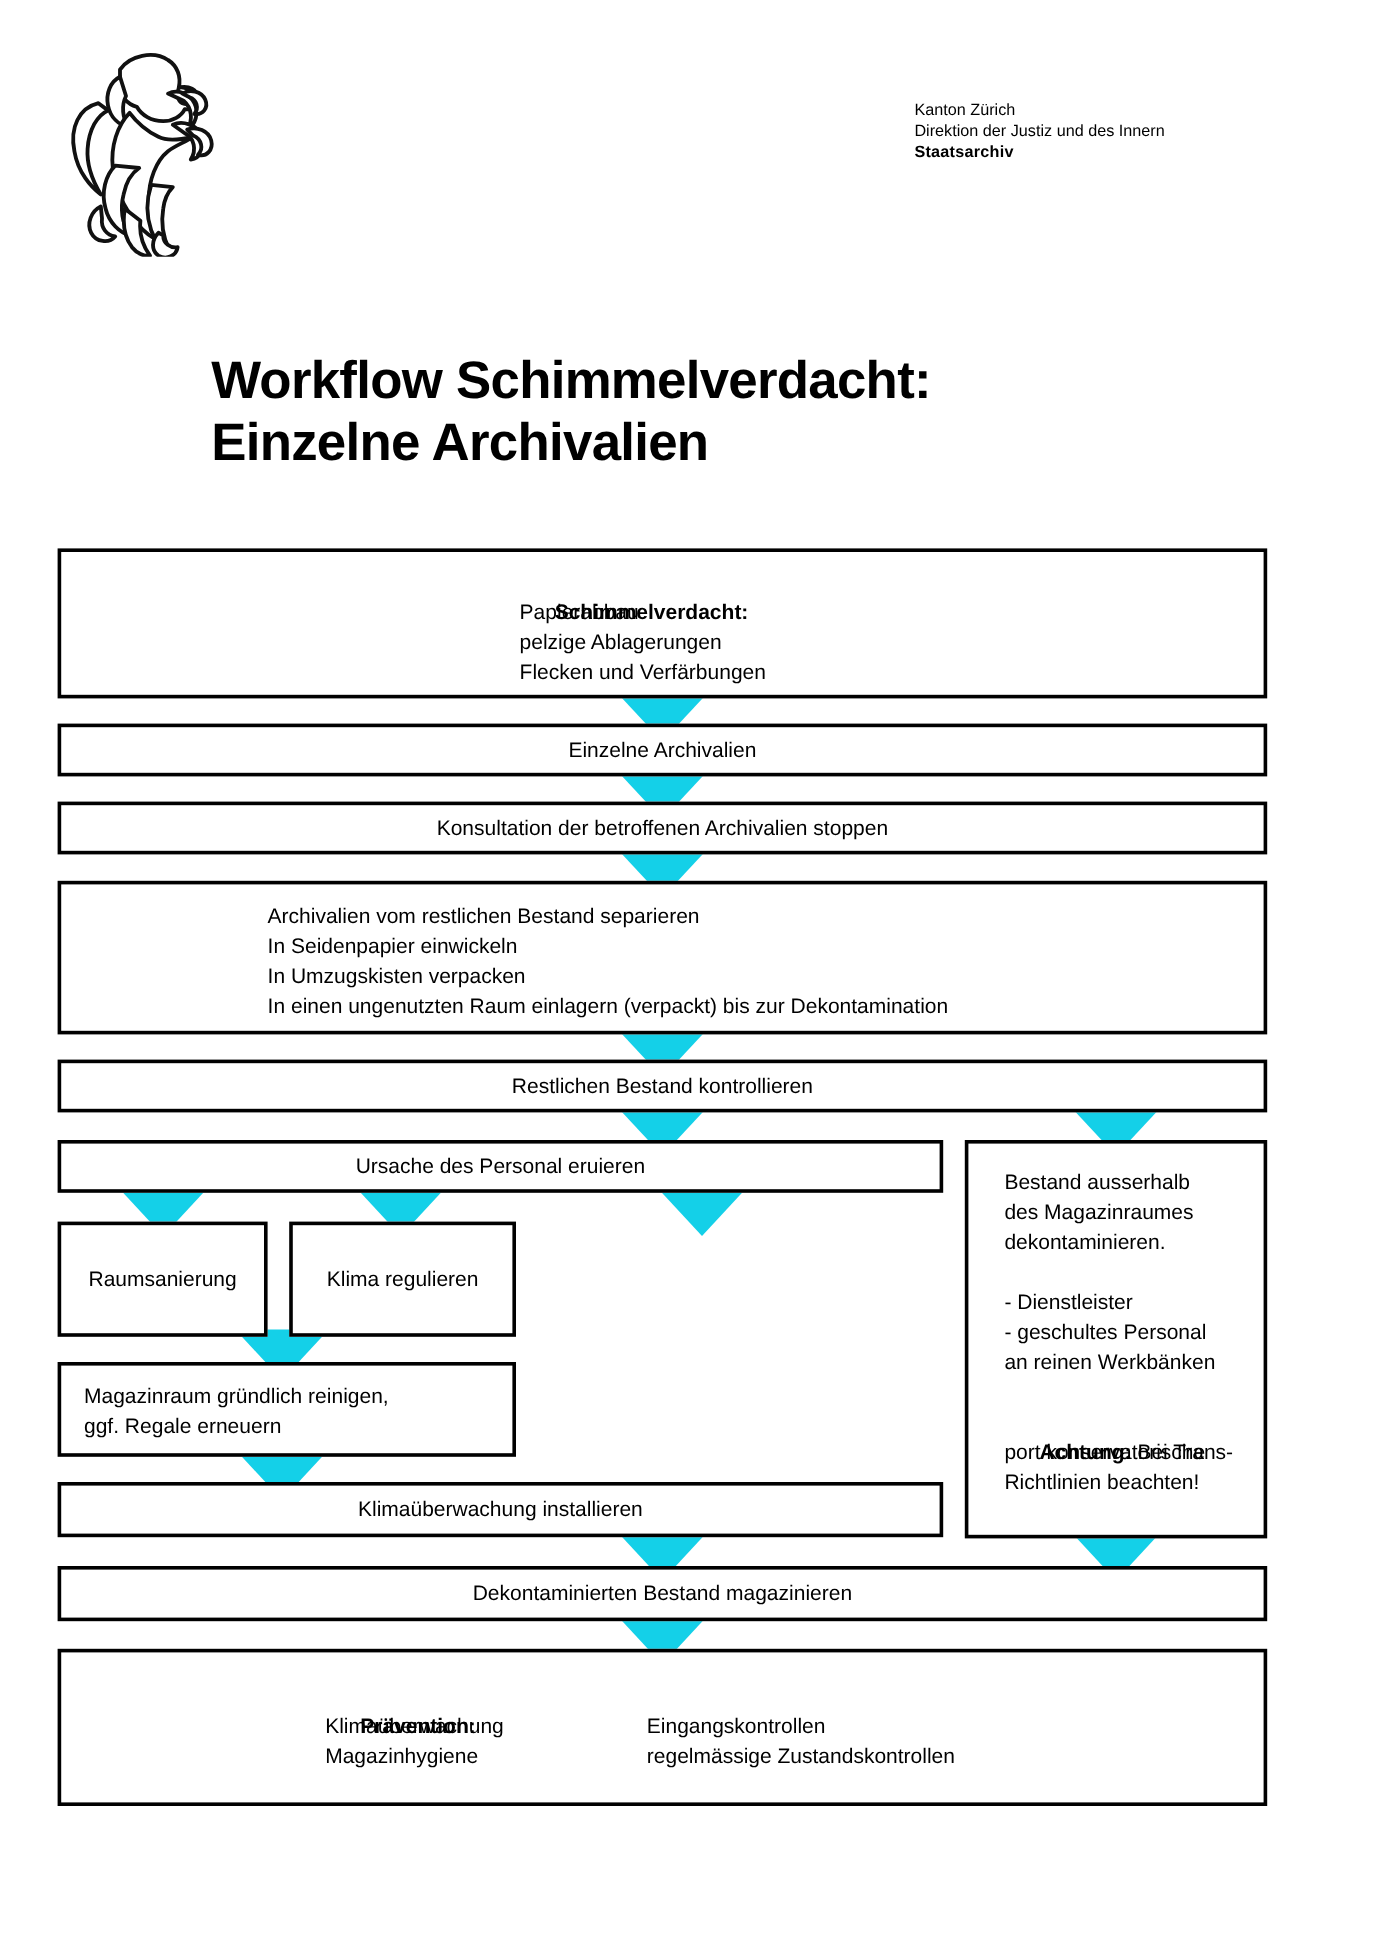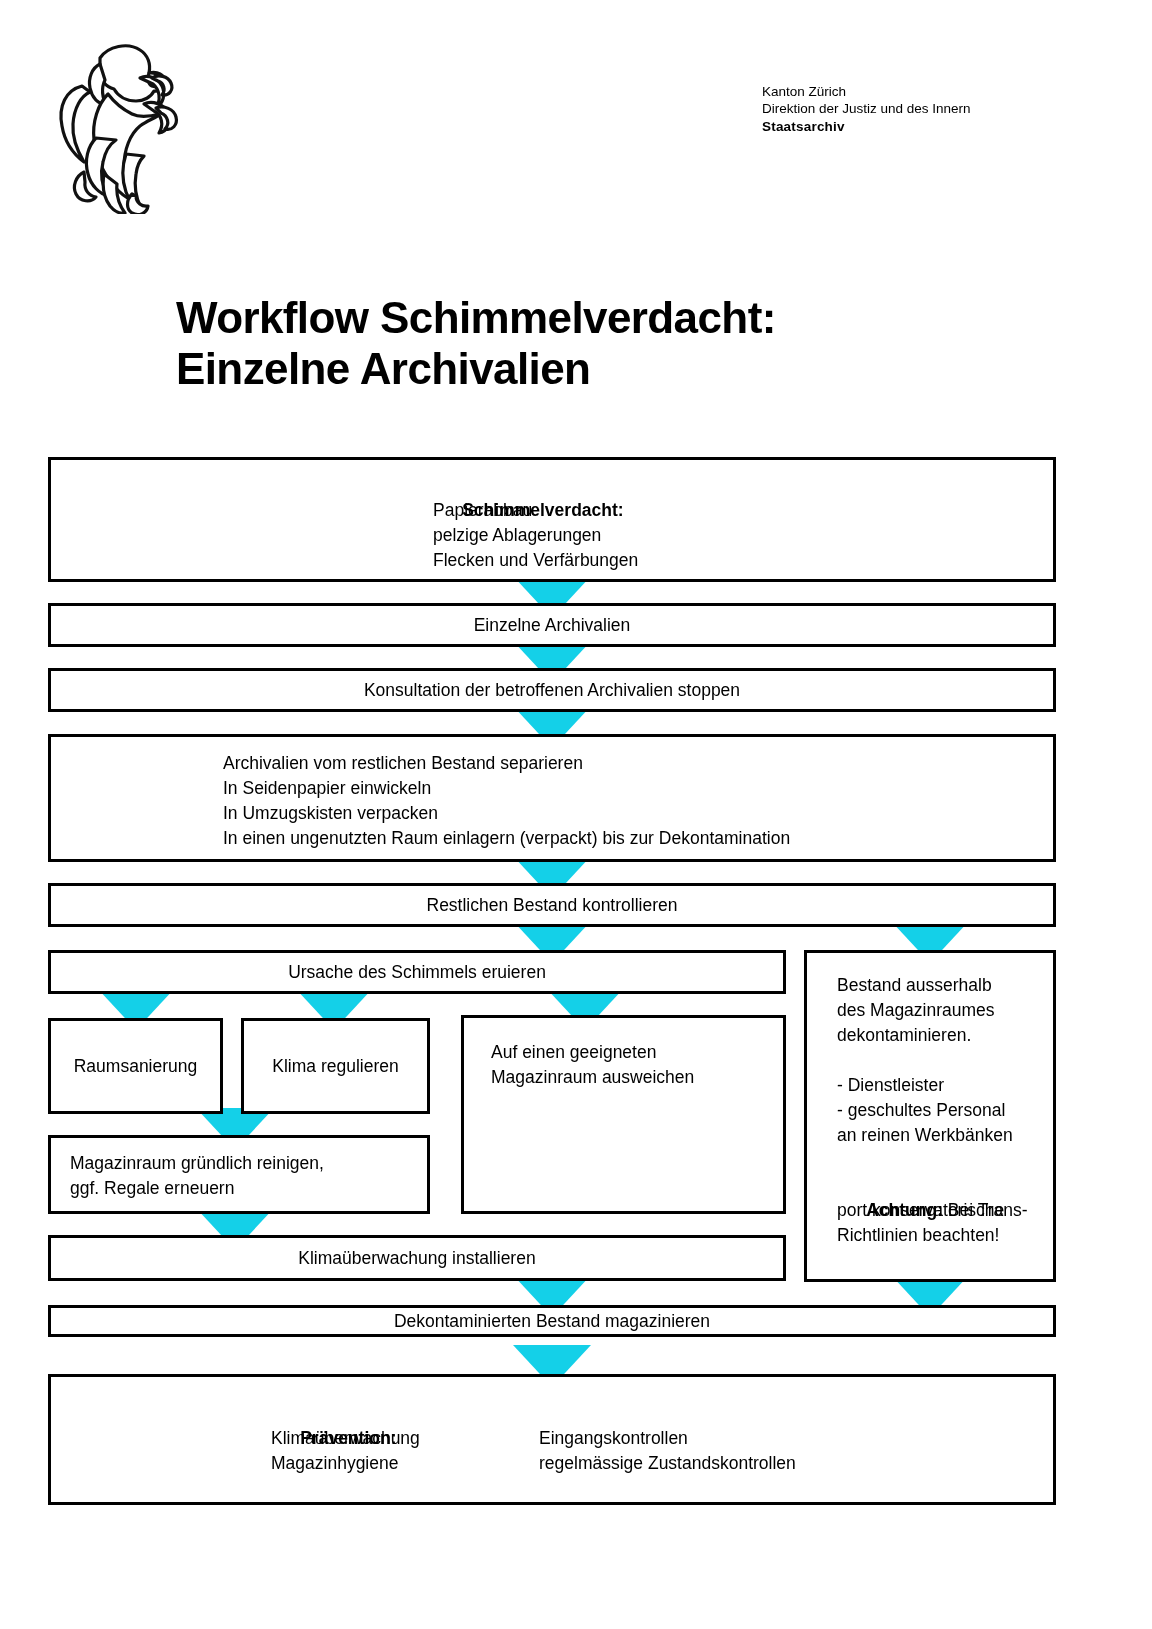--- a/index.html
+++ b/index.html
@@ -177,21 +177,21 @@
   <div class="arrow" style="left:513px; top:856px;"></div>
 
   <div class="box" style="left:48px; top:883px; width:1008px; height:44px;">
     <div class="txt center centerline">Restlichen Bestand kontrollieren</div>
   </div>
 
   <div class="arrow" style="left:513px; top:921px;"></div>
   <div class="arrow" style="left:891px; top:921px;"></div>
 
   <div class="box" style="left:48px; top:950px; width:738px; height:44px;">
-    <div class="txt center centerline">Ursache des Schimmels eruieren</div>
+    <div class="txt center centerline">Ursache des Personal eruieren</div>
   </div>
 
   <div class="box" style="left:804px; top:950px; width:252px; height:332px;">
     <div class="txt" style="left:30px; top:20px;">Bestand ausserhalb</div>
     <div class="txt" style="left:30px; top:45px;">des Magazinraumes</div>
     <div class="txt" style="left:30px; top:70px;">dekontaminieren.</div>
     <div class="txt" style="left:30px; top:120px;">- Dienstleister</div>
     <div class="txt" style="left:30px; top:145px;">- geschultes Personal</div>
     <div class="txt" style="left:30px; top:170px;">an reinen Werkbänken</div>
     <div class="txt" style="left:30px; top:220px;">
@@ -206,42 +206,38 @@
   <div class="arrow" style="left:546px; top:988px;"></div>
 
   <div class="box" style="left:241px; top:1018px; width:189px; height:96px;">
     <div class="txt center centerline">Klima regulieren</div>
   </div>
 
   <div class="box" style="left:48px; top:1018px; width:175px; height:96px;">
     <div class="txt center centerline">Raumsanierung</div>
   </div>
 
-  <div class="box" style="left:461px; top:1015px; width:325px; height:199px;">
-    <div class="txt" style="left:27px; top:22px;">Auf einen geeigneten</div>
-    <div class="txt" style="left:27px; top:47px;">Magazinraum ausweichen</div>
-  </div>
 
   <div class="arrow" style="left:196px; top:1108px;"></div>
 
   <div class="box" style="left:48px; top:1135px; width:382px; height:79px;">
     <div class="txt" style="left:19px; top:13px;">Magazinraum gründlich reinigen,</div>
     <div class="txt" style="left:19px; top:38px;">ggf. Regale erneuern</div>
   </div>
 
   <div class="arrow" style="left:196px; top:1208px;"></div>
 
   <div class="box" style="left:48px; top:1235px; width:738px; height:46px;">
     <div class="txt center centerline">Klimaüberwachung installieren</div>
   </div>
 
   <div class="arrow" style="left:513px; top:1275px;"></div>
   <div class="arrow" style="left:891px; top:1275px;"></div>
 
-  <div class="box" style="left:48px; top:1305px; width:1008px; height:32px;">
+  <div class="box" style="left:48px; top:1305px; width:1008px; height:46px;">
     <div class="txt center centerline">Dekontaminierten Bestand magazinieren</div>
   </div>
 
   <div class="arrow" style="left:513px; top:1345px;"></div>
 
   <div class="box" style="left:48px; top:1374px; width:1008px; height:131px;padding-left:36px;">
     <div class="txt" style="left:220px; top:24px;">
       <span class="b">Prävention:</span>
     </div>
     <div class="txt" style="left:220px; top:49px;">Klimaüberwachung</div>

